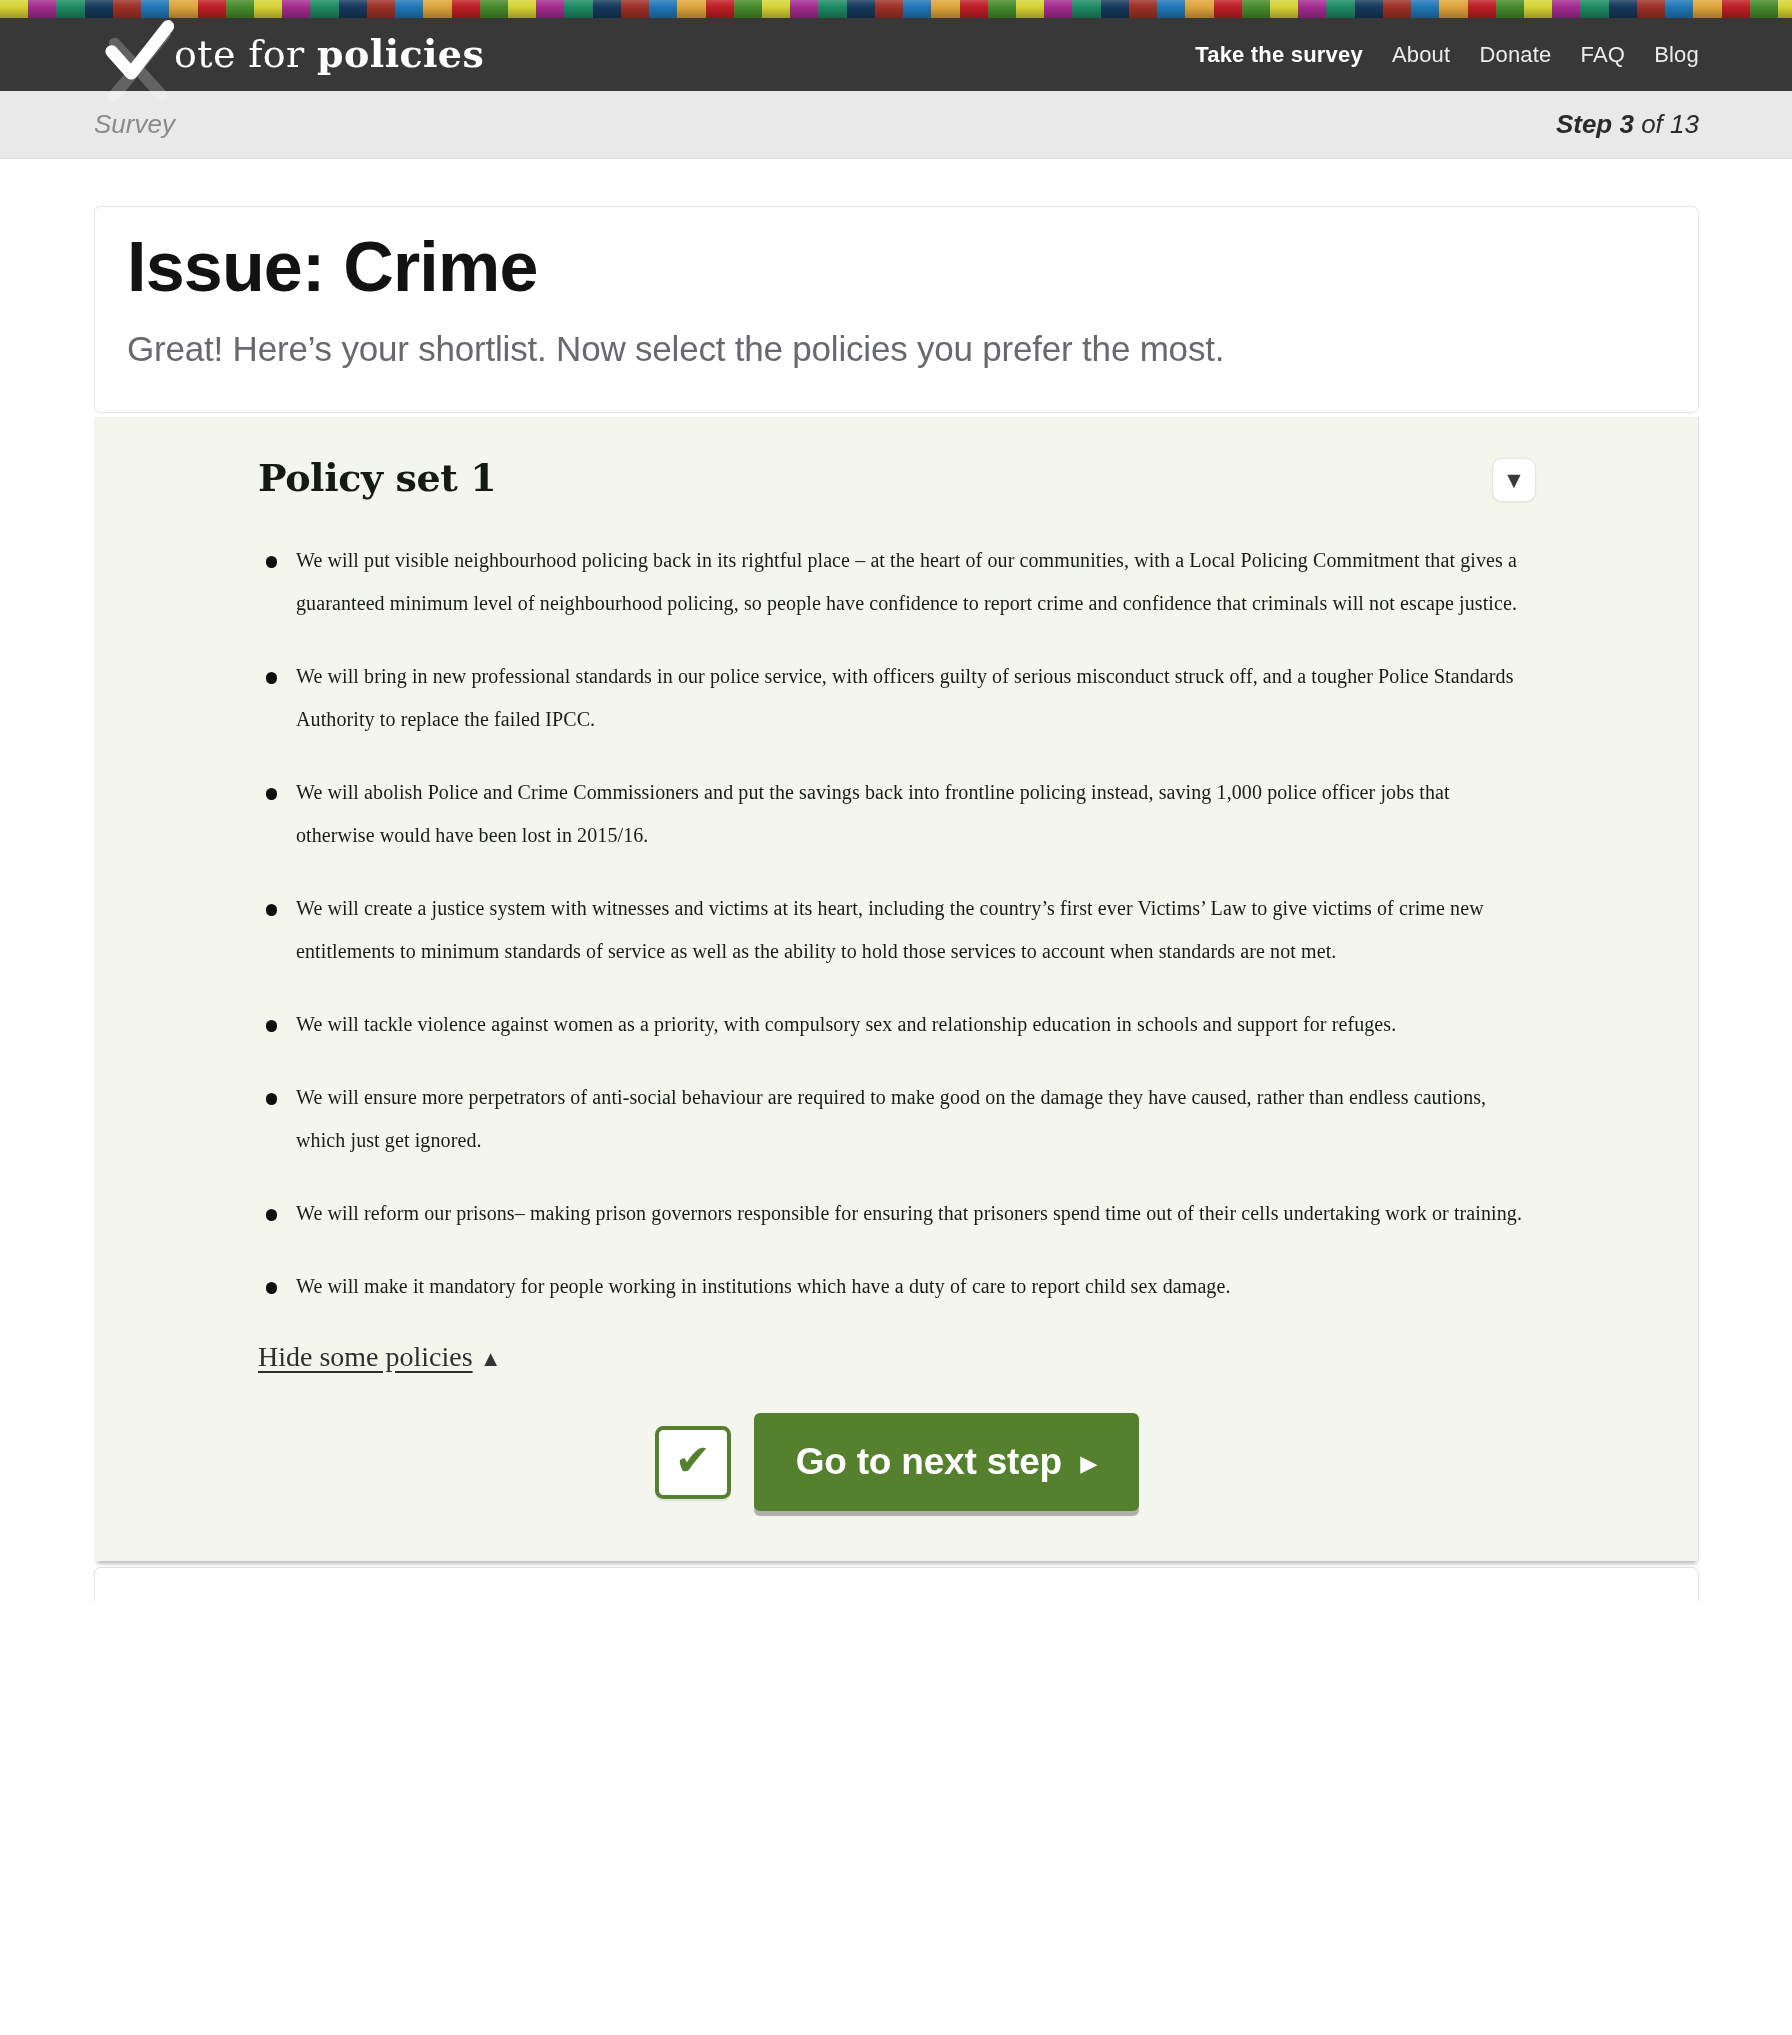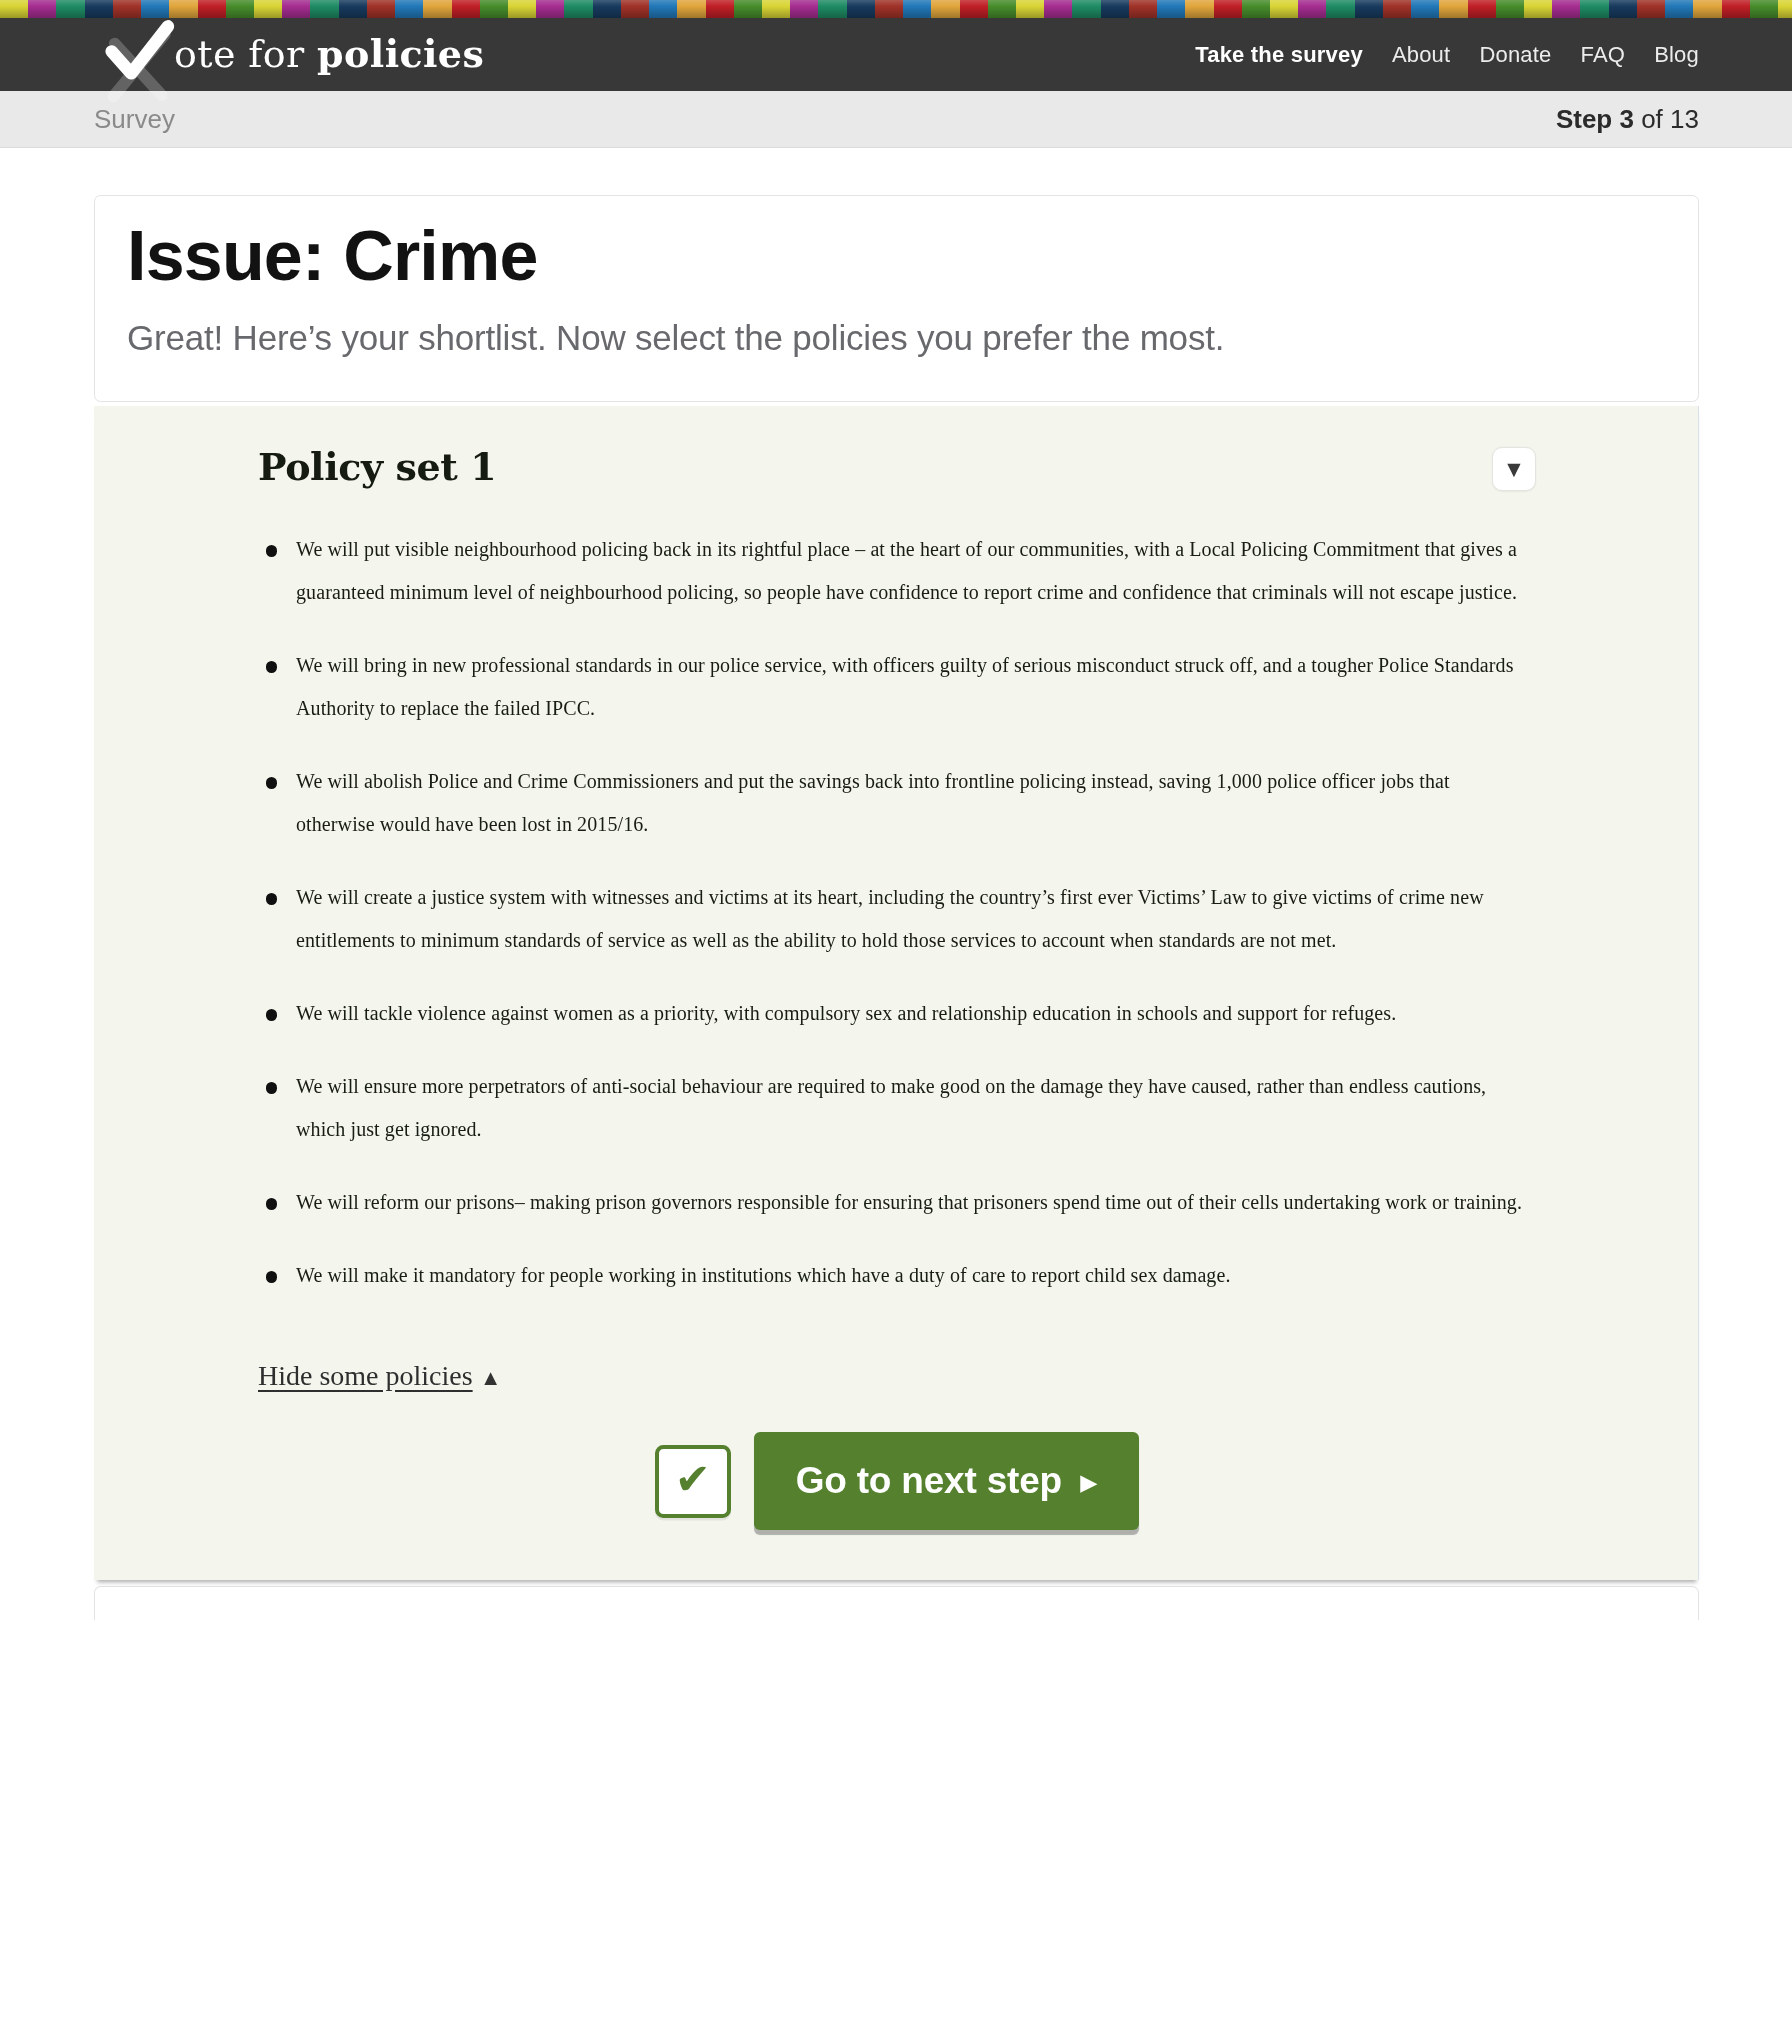--- a/index.html
+++ b/index.html
@@ -27,23 +27,23 @@
   .logo-text{font-family:"DejaVu Serif",serif;font-size:38px;color:#fff;letter-spacing:0.4px;position:relative;top:-1.7px;}
   .logo-text b{font-weight:700;}
   .nav{margin-left:auto;display:flex;align-items:center;}
   .nav a{
     color:#ececec;text-decoration:none;font-size:22px;margin-left:29px;
     letter-spacing:0.2px;
   }
   .nav a.primary{color:#ffffff;font-weight:700;}
   
   .crumbbar{
-    height:57px;background:#e9e9e9;border-bottom:0.8px solid #dcdcdc;
+    height:68px;background:#e9e9e9;border-bottom:0.8px solid #dcdcdc;
     display:flex;align-items:center;justify-content:space-between;
-    padding:0 94px;box-sizing:border-box;font-size:26px;
+    padding:0 94px;box-sizing:border-box;font-size:26px;font-style:italic;
   }
   .crumb-section{color:#8a8a8a;}
   .crumb-step{color:#2b2b2b;}
   .crumb-step b{font-weight:700;}
   
   .content{padding:47px 94px 0;box-sizing:border-box;}
   .issue-card{
     background:#fff;border:1.7px solid #e3e3e3;border-radius:6.6px;
     padding:20px 32px 43px;box-sizing:border-box;
   }
@@ -75,21 +75,21 @@
   ul.policies li{
     position:relative;padding-left:38px;margin:0 0 30px;
     font-family:"Liberation Serif",serif;font-size:20px;line-height:43px;color:#181d14;
     max-width:1229px;letter-spacing:0.1px;
   }
   ul.policies li::before{
     content:"";position:absolute;left:7.5px;top:16.6px;width:11.6px;height:11.6px;
     border-radius:50%;background:#101010;
   }
   .hide-link{
-    display:inline-block;margin-top:33px;
+    display:inline-block;margin-top:3px;
     font-family:"Liberation Serif",serif;font-size:28px;color:#2e2e2e;
     text-decoration:underline;text-underline-offset:5px;
   }
   .hide-link .tri{
     font-family:"DejaVu Sans",sans-serif;font-size:16.6px;display:inline-block;
     margin-left:11.6px;text-decoration:none;color:#333;position:relative;top:-2.5px;
   }
   .actions{margin-top:40px;display:flex;align-items:center;justify-content:center;gap:23px;}
   .checkbox{
     width:68px;height:65px;background:#fff;border:4.2px solid var(--accent_green,#55802e);

